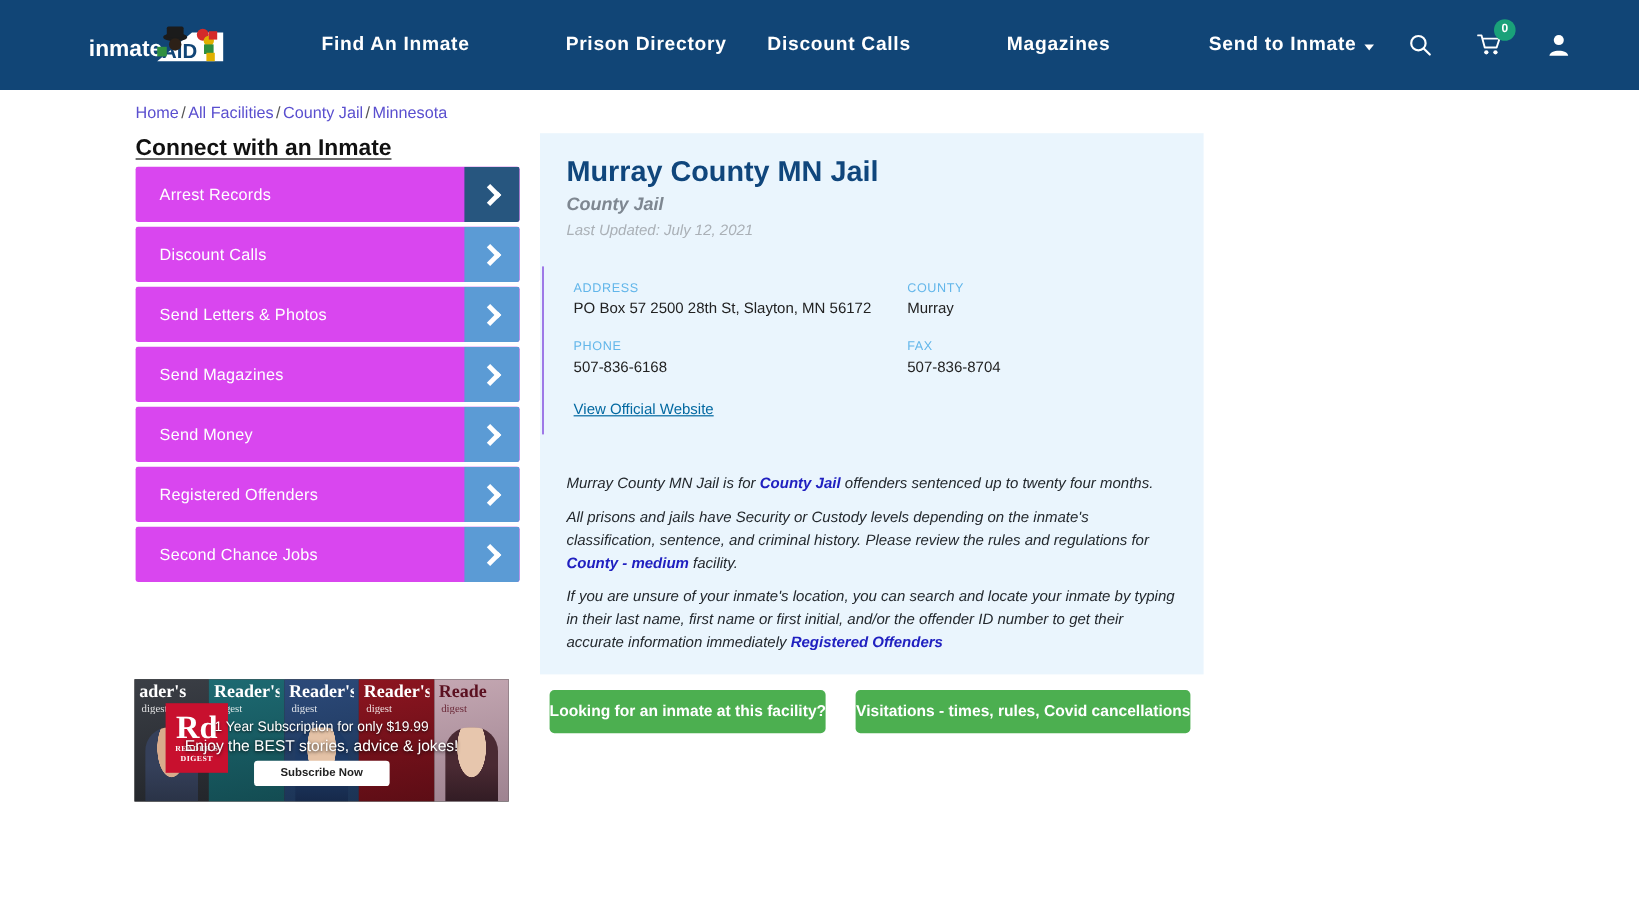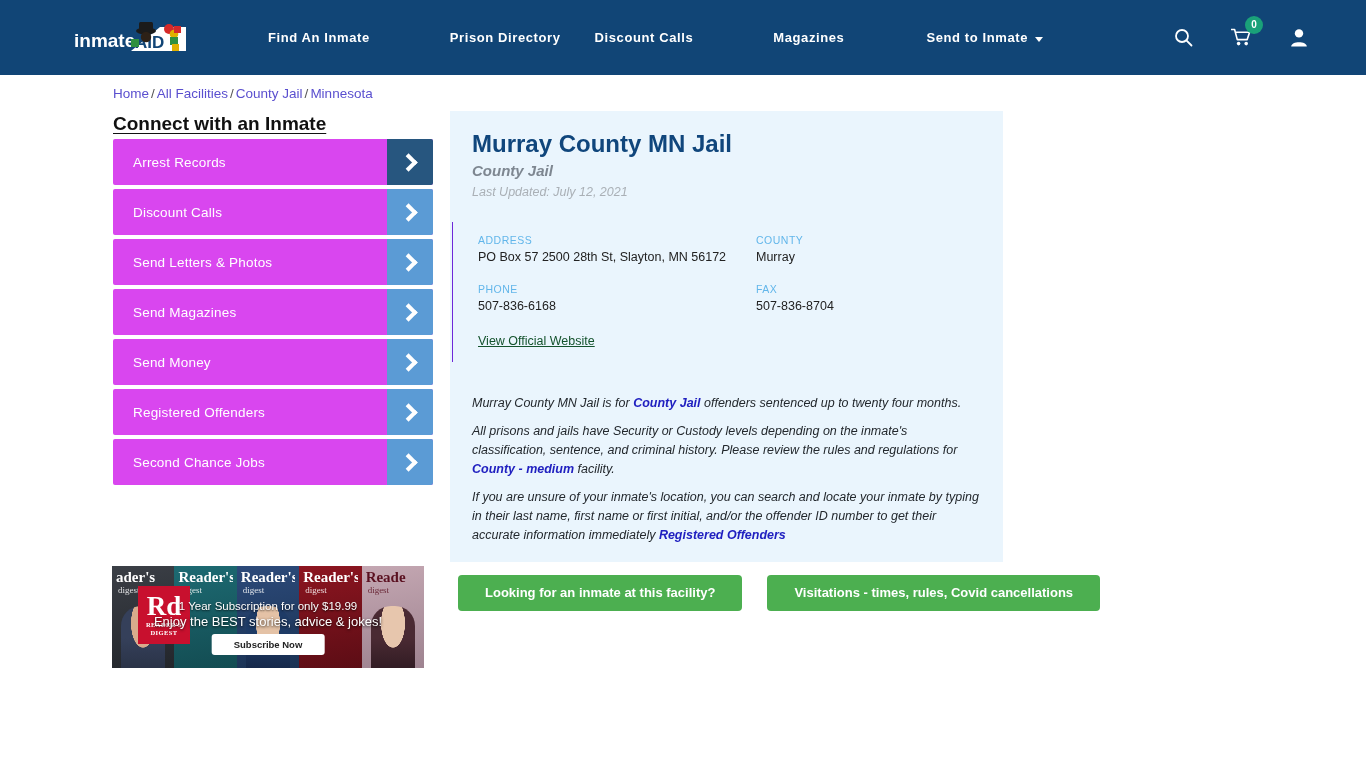--- a/index.html
+++ b/index.html
@@ -28,21 +28,21 @@
 
   .main-nav {
     position: absolute;
     left: 268px; top: 0;
     height: 75px;
     display: flex;
     align-items: center;
   }
   .nav-item {
     color: #ffffff;
-    font-size: 13px;
+    font-size: 16px;
     font-weight: bold;
     letter-spacing: .6px;
     text-decoration: none;
     white-space: nowrap;
     cursor: pointer;
     display: flex; align-items: center;
   }
   .nav-gap-1 { margin-right: 80px; }
   .nav-gap-2 { margin-right: 34px; }
   .nav-gap-3 { margin-right: 80px; }
@@ -273,21 +273,21 @@
     font-size: 12.5px;
     color: #222;
     line-height: 15px;
     margin-top: 2px;
   }
   .info-row-2 { margin-top: 16px; }
   .official-link {
     display: inline-block;
     margin-top: 20px;
     font-size: 12.5px;
-    color: #14532d;
+    color: #0369a1;
     text-decoration: underline;
     cursor: pointer;
   }
 
   .panel-body {
     position: absolute;
     left: 22px; top: 283px;
     width: 510px;
   }
   .para {
@@ -311,21 +311,21 @@
     left: 458px; top: 575px;
     display: flex;
   }
   .cta-btn {
     background: #4caf50;
     color: #ffffff;
     font-size: 13px;
     font-weight: bold;
     border: none;
     border-radius: 4px;
-    padding: 0 27px;
+    padding: 0 0;
     height: 36px;
     line-height: 36px;
     cursor: pointer;
     white-space: nowrap;
     font-family: "Liberation Sans", sans-serif;
   }
   .cta-gap { width: 25px; }
 </style>
 </head>
 <body>

